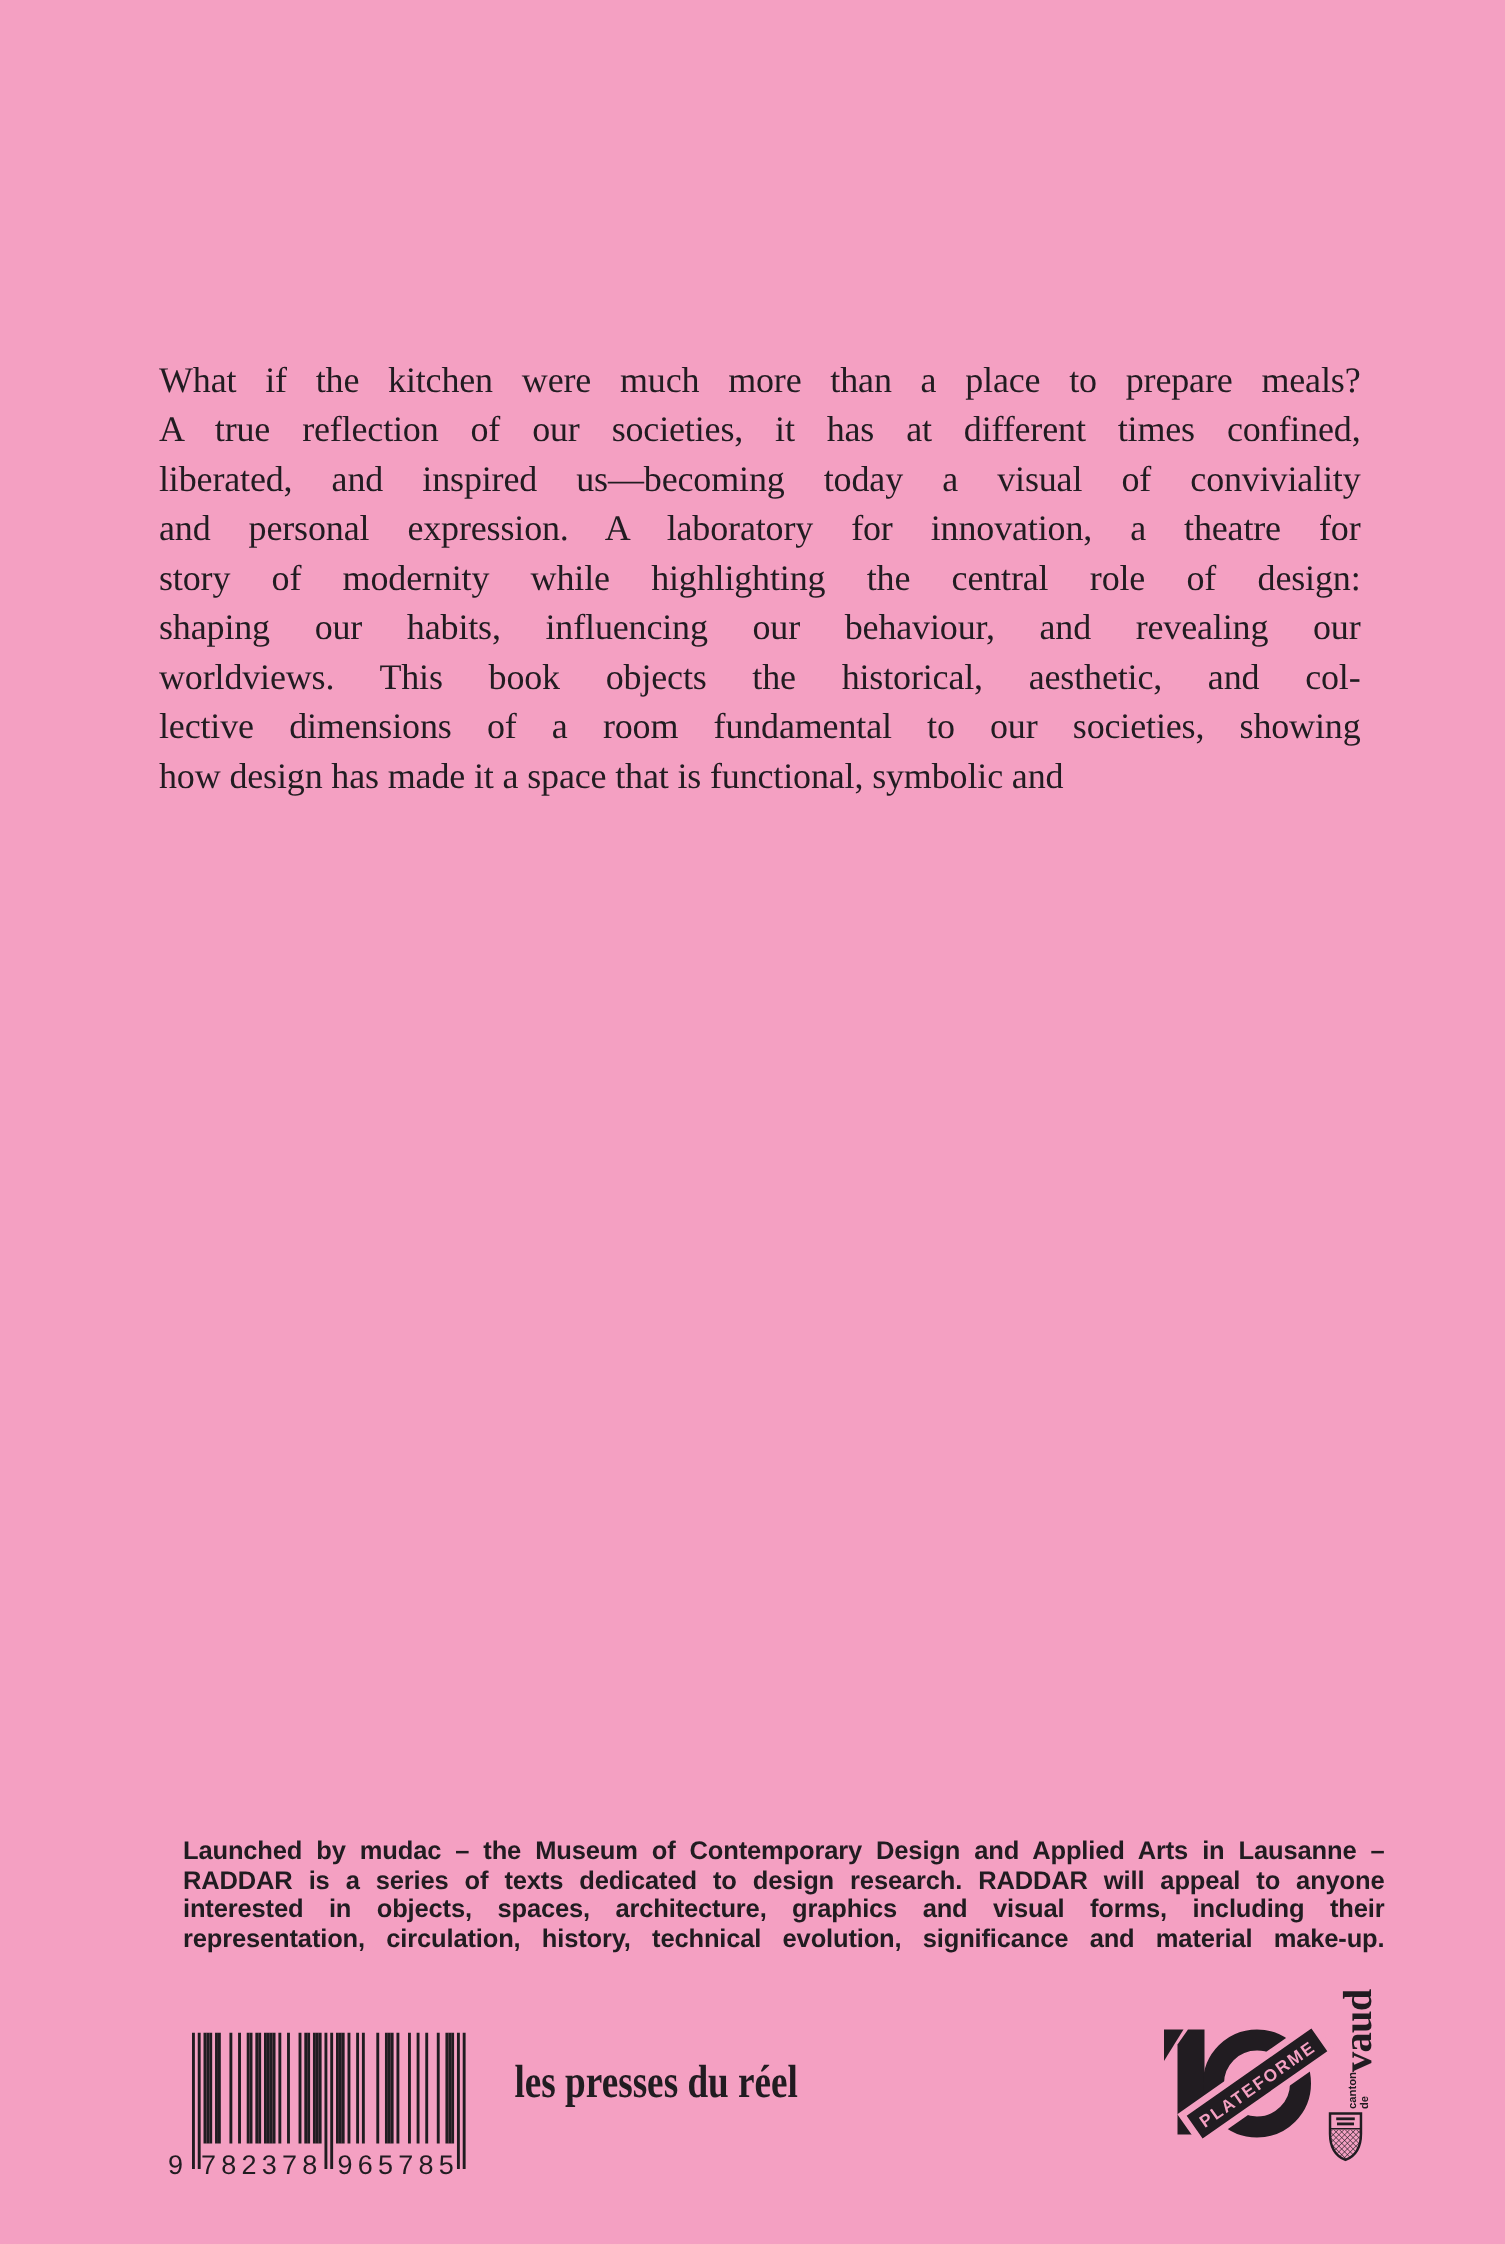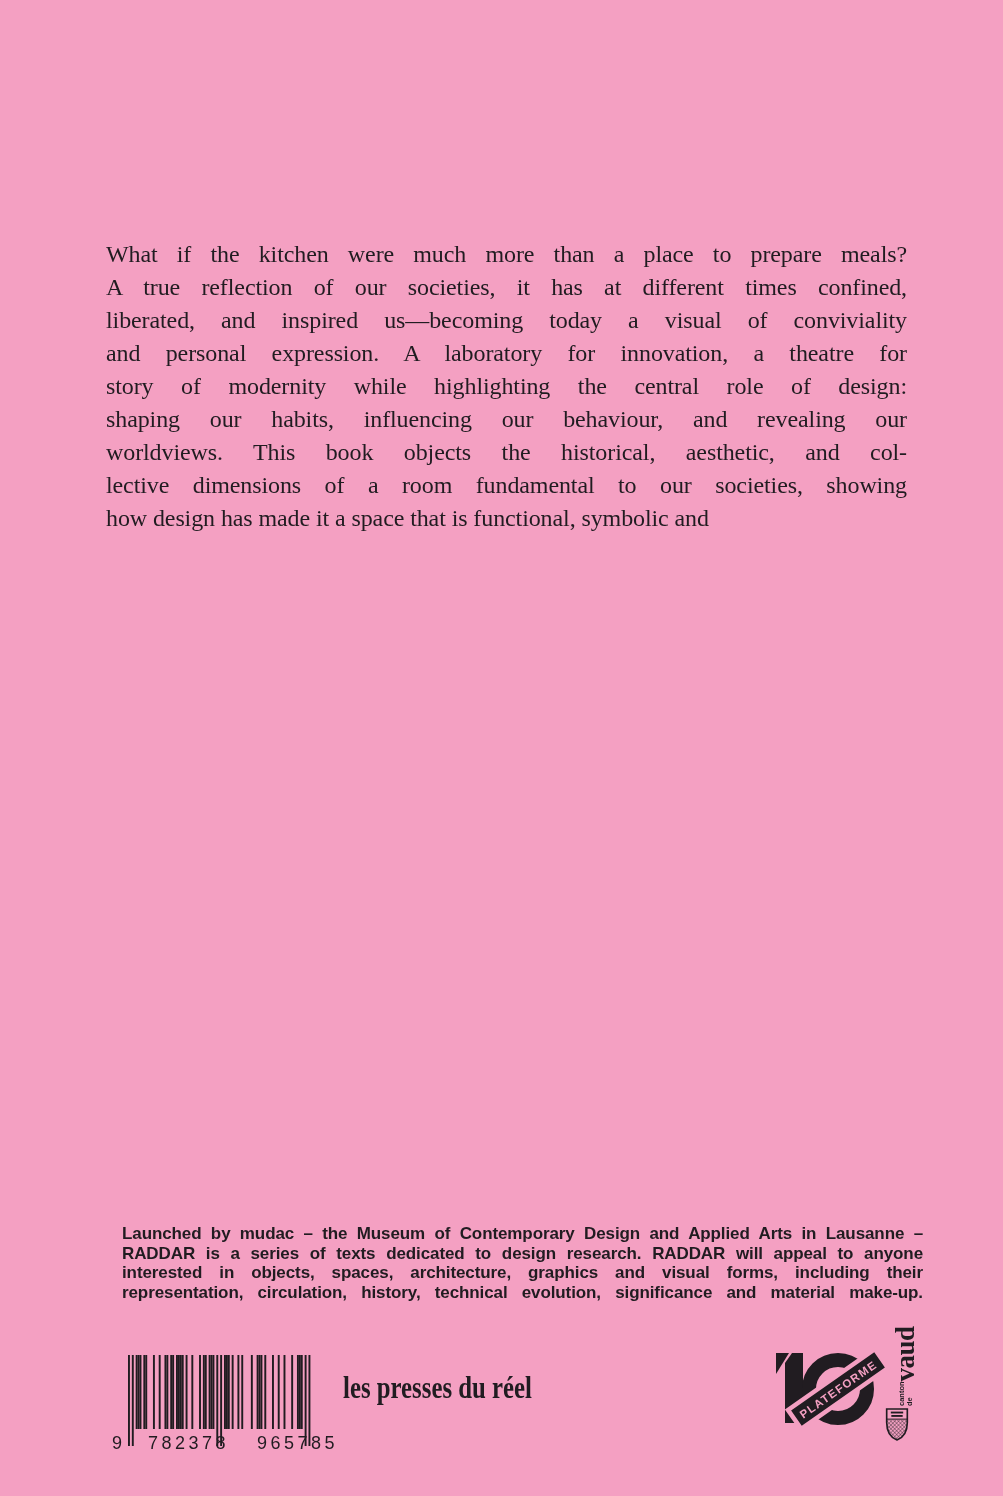--- a/index.html
+++ b/index.html
@@ -41,22 +41,22 @@
   .barcode{
     position:absolute;left:112px;top:1355px;width:200px;height:100px;
   }
   .barcode svg{position:absolute;left:16px;top:0;}
   .barcode .bc-digit{
     position:absolute;top:79px;height:18px;
     font-size:18px;line-height:18px;color:var(--ink);
     font-family:"Liberation Sans",sans-serif;
   }
   .bc-lead{left:0;width:14px;}
-  .bc-left{left:22px;width:80px;text-align:center;letter-spacing:3.5px;padding-left:14px;}
-  .bc-right{left:113px;width:80px;text-align:center;letter-spacing:3.5px;margin-left:32px;}
+  .bc-left{left:22px;width:80px;text-align:center;letter-spacing:3.5px;}
+  .bc-right{left:113px;width:80px;text-align:center;letter-spacing:3.5px;}
 
   
   .presses{
     position:absolute;left:343px;top:1371px;width:300px;
     font-family:"Liberation Serif",serif;font-weight:bold;
     font-size:31px;line-height:34px;color:var(--ink);
     transform:scaleX(0.8);transform-origin:0 0;white-space:nowrap;
   }
 
   

